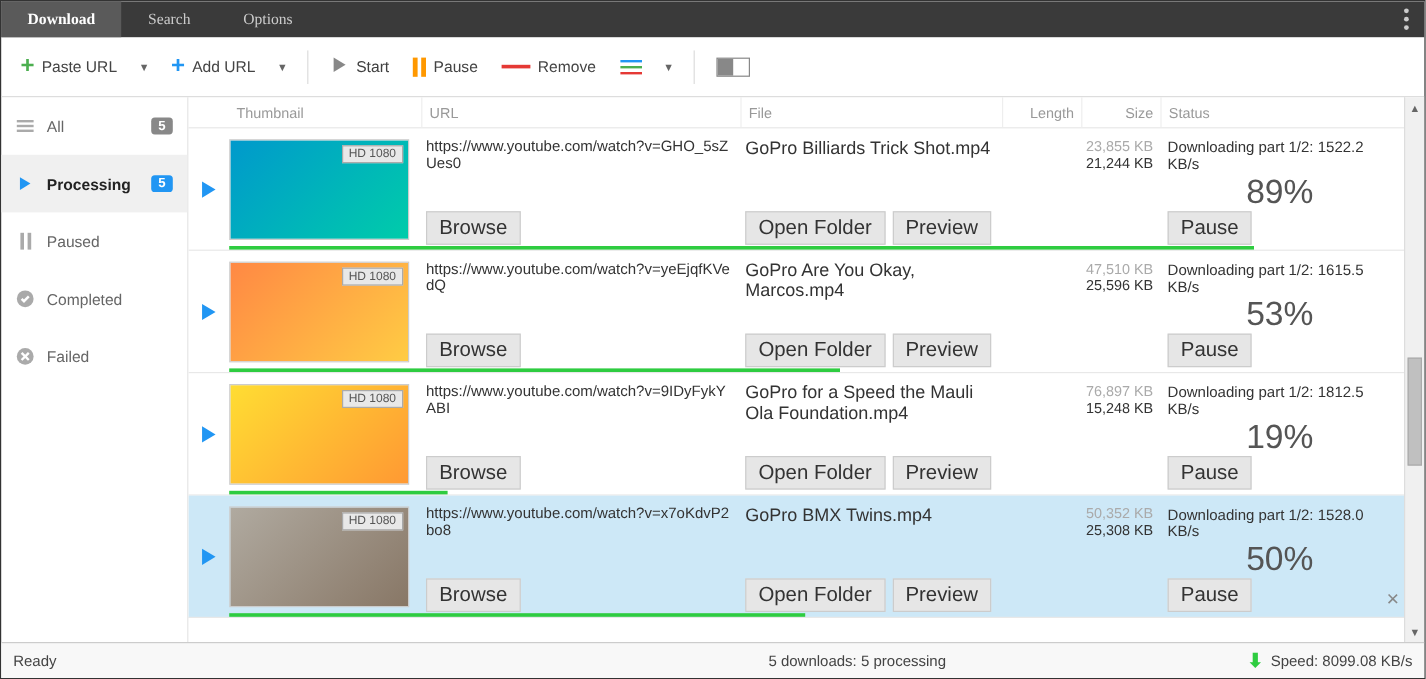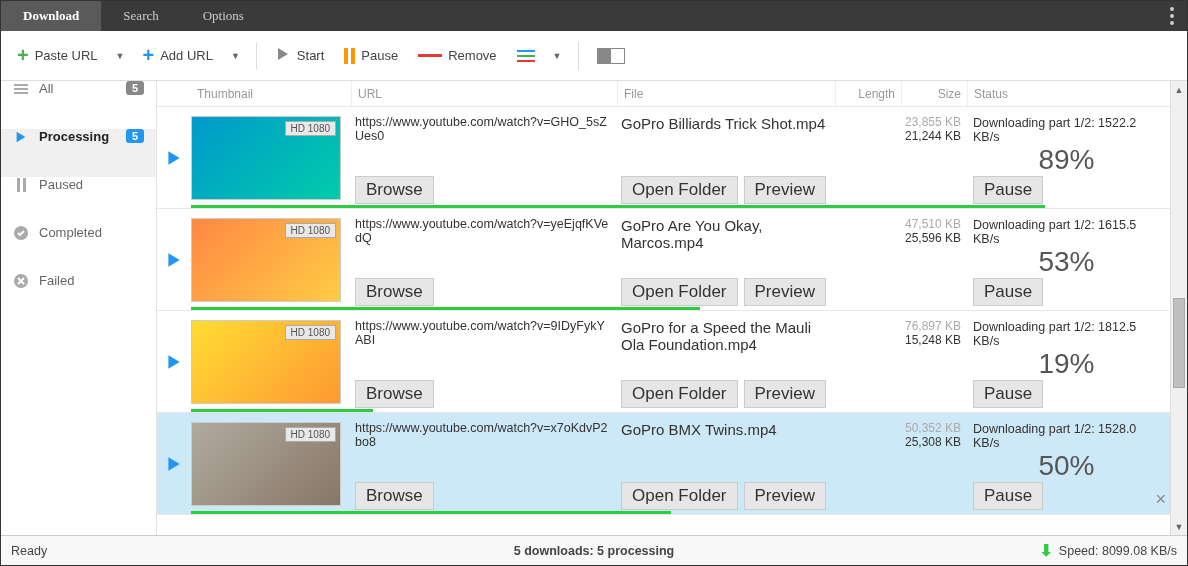--- a/index.html
+++ b/index.html
@@ -21,21 +21,21 @@
 .pause-bars { display: flex; gap: 3px; }
 .pause-bars span { width: 4px; height: 16px; background: #ff9800; }
 .remove-line { width: 24px; height: 3px; background: #e53935; }
 .colorlines { display: flex; flex-direction: column; gap: 3px; }
 .colorlines span { width: 18px; height: 2px; }
 .toggle-box { width: 28px; height: 16px; border: 1px solid #888; display: flex; }
 .toggle-box .half { width: 50%; }
 .toggle-box .half.dark { background: #888; }
 .main { display: flex; height: 454px; }
 .sidebar { width: 156px; border-right: 1px solid #e5e5e5; }
-.sb-item { display: flex; align-items: flex-start; height: 48px; padding: 0 12px; cursor: pointer; gap: 10px; color: #666; }
+.sb-item { display: flex; align-items: center; height: 48px; padding: 0 12px; cursor: pointer; gap: 10px; color: #666; }
 .sb-item.active { background: #f0f0f0; color: #222; font-weight: 600; }
 .sb-item .label { flex: 1; font-size: 13px; }
 .badge { background: #888; color: #fff; border-radius: 3px; padding: 1px 6px; font-size: 11px; font-weight: 600; }
 .badge.blue { background: #2196F3; }
 .sb-icon { width: 16px; height: 16px; display: flex; align-items: center; justify-content: center; }
 .sb-lines span { display: block; width: 14px; height: 2px; background: #aaa; margin: 2px 0; }
 .sb-play svg { fill: #2196F3; }
 .sb-pause { display: flex; gap: 3px; }
 .sb-pause span { width: 3px; height: 14px; background: #aaa; }
 .sb-check svg { fill: #aaa; }
@@ -75,21 +75,21 @@
 .status-col .pct { font-size: 28px; color: #555; text-align: center; }
 .status-col .sbtn { align-self: flex-start; }
 .row.selected .close-x { position: absolute; bottom: 4px; right: 4px; color: #888; font-size: 18px; cursor: pointer; }
 .minibtn { background: #e6e6e6; border: 1px solid #ccc; padding: 3px 10px; font-size: 17px; cursor: pointer; color: #333; }
 .scrollbar { width: 17px; background: #f0f0f0; border-left: 1px solid #ddd; display: flex; flex-direction: column; }
 .sb-btn { height: 17px; display: flex; align-items: center; justify-content: center; font-size: 9px; color: #666; cursor: pointer; }
 .sb-track { flex: 1; position: relative; }
 .sb-thumb { position: absolute; left: 2px; right: 2px; top: 200px; height: 90px; background: #c0c0c0; border: 1px solid #aaa; }
 .statusbar { height: 30px; border-top: 1px solid #ccc; display: flex; align-items: center; padding: 0 10px; font-size: 12.5px; color: #444; background: #f8f8f8; }
 .statusbar .s-left { flex: 1; }
-.statusbar .s-mid { flex: 1; text-align: center; font-weight: bold; }
+.statusbar .s-mid { flex: 1; text-align: right; }
 .statusbar .s-right { flex: 1; text-align: right; display: flex; align-items: center; justify-content: flex-end; gap: 6px; }
 .speed-arrow { color: #2ecc40; font-weight: bold; font-size: 16px; }
 </style>
 </head>
 <body>
 
 <div class="tabbar">
   <div class="tab active">Download</div>
   <div class="tab">Search</div>
   <div class="tab">Options</div>

